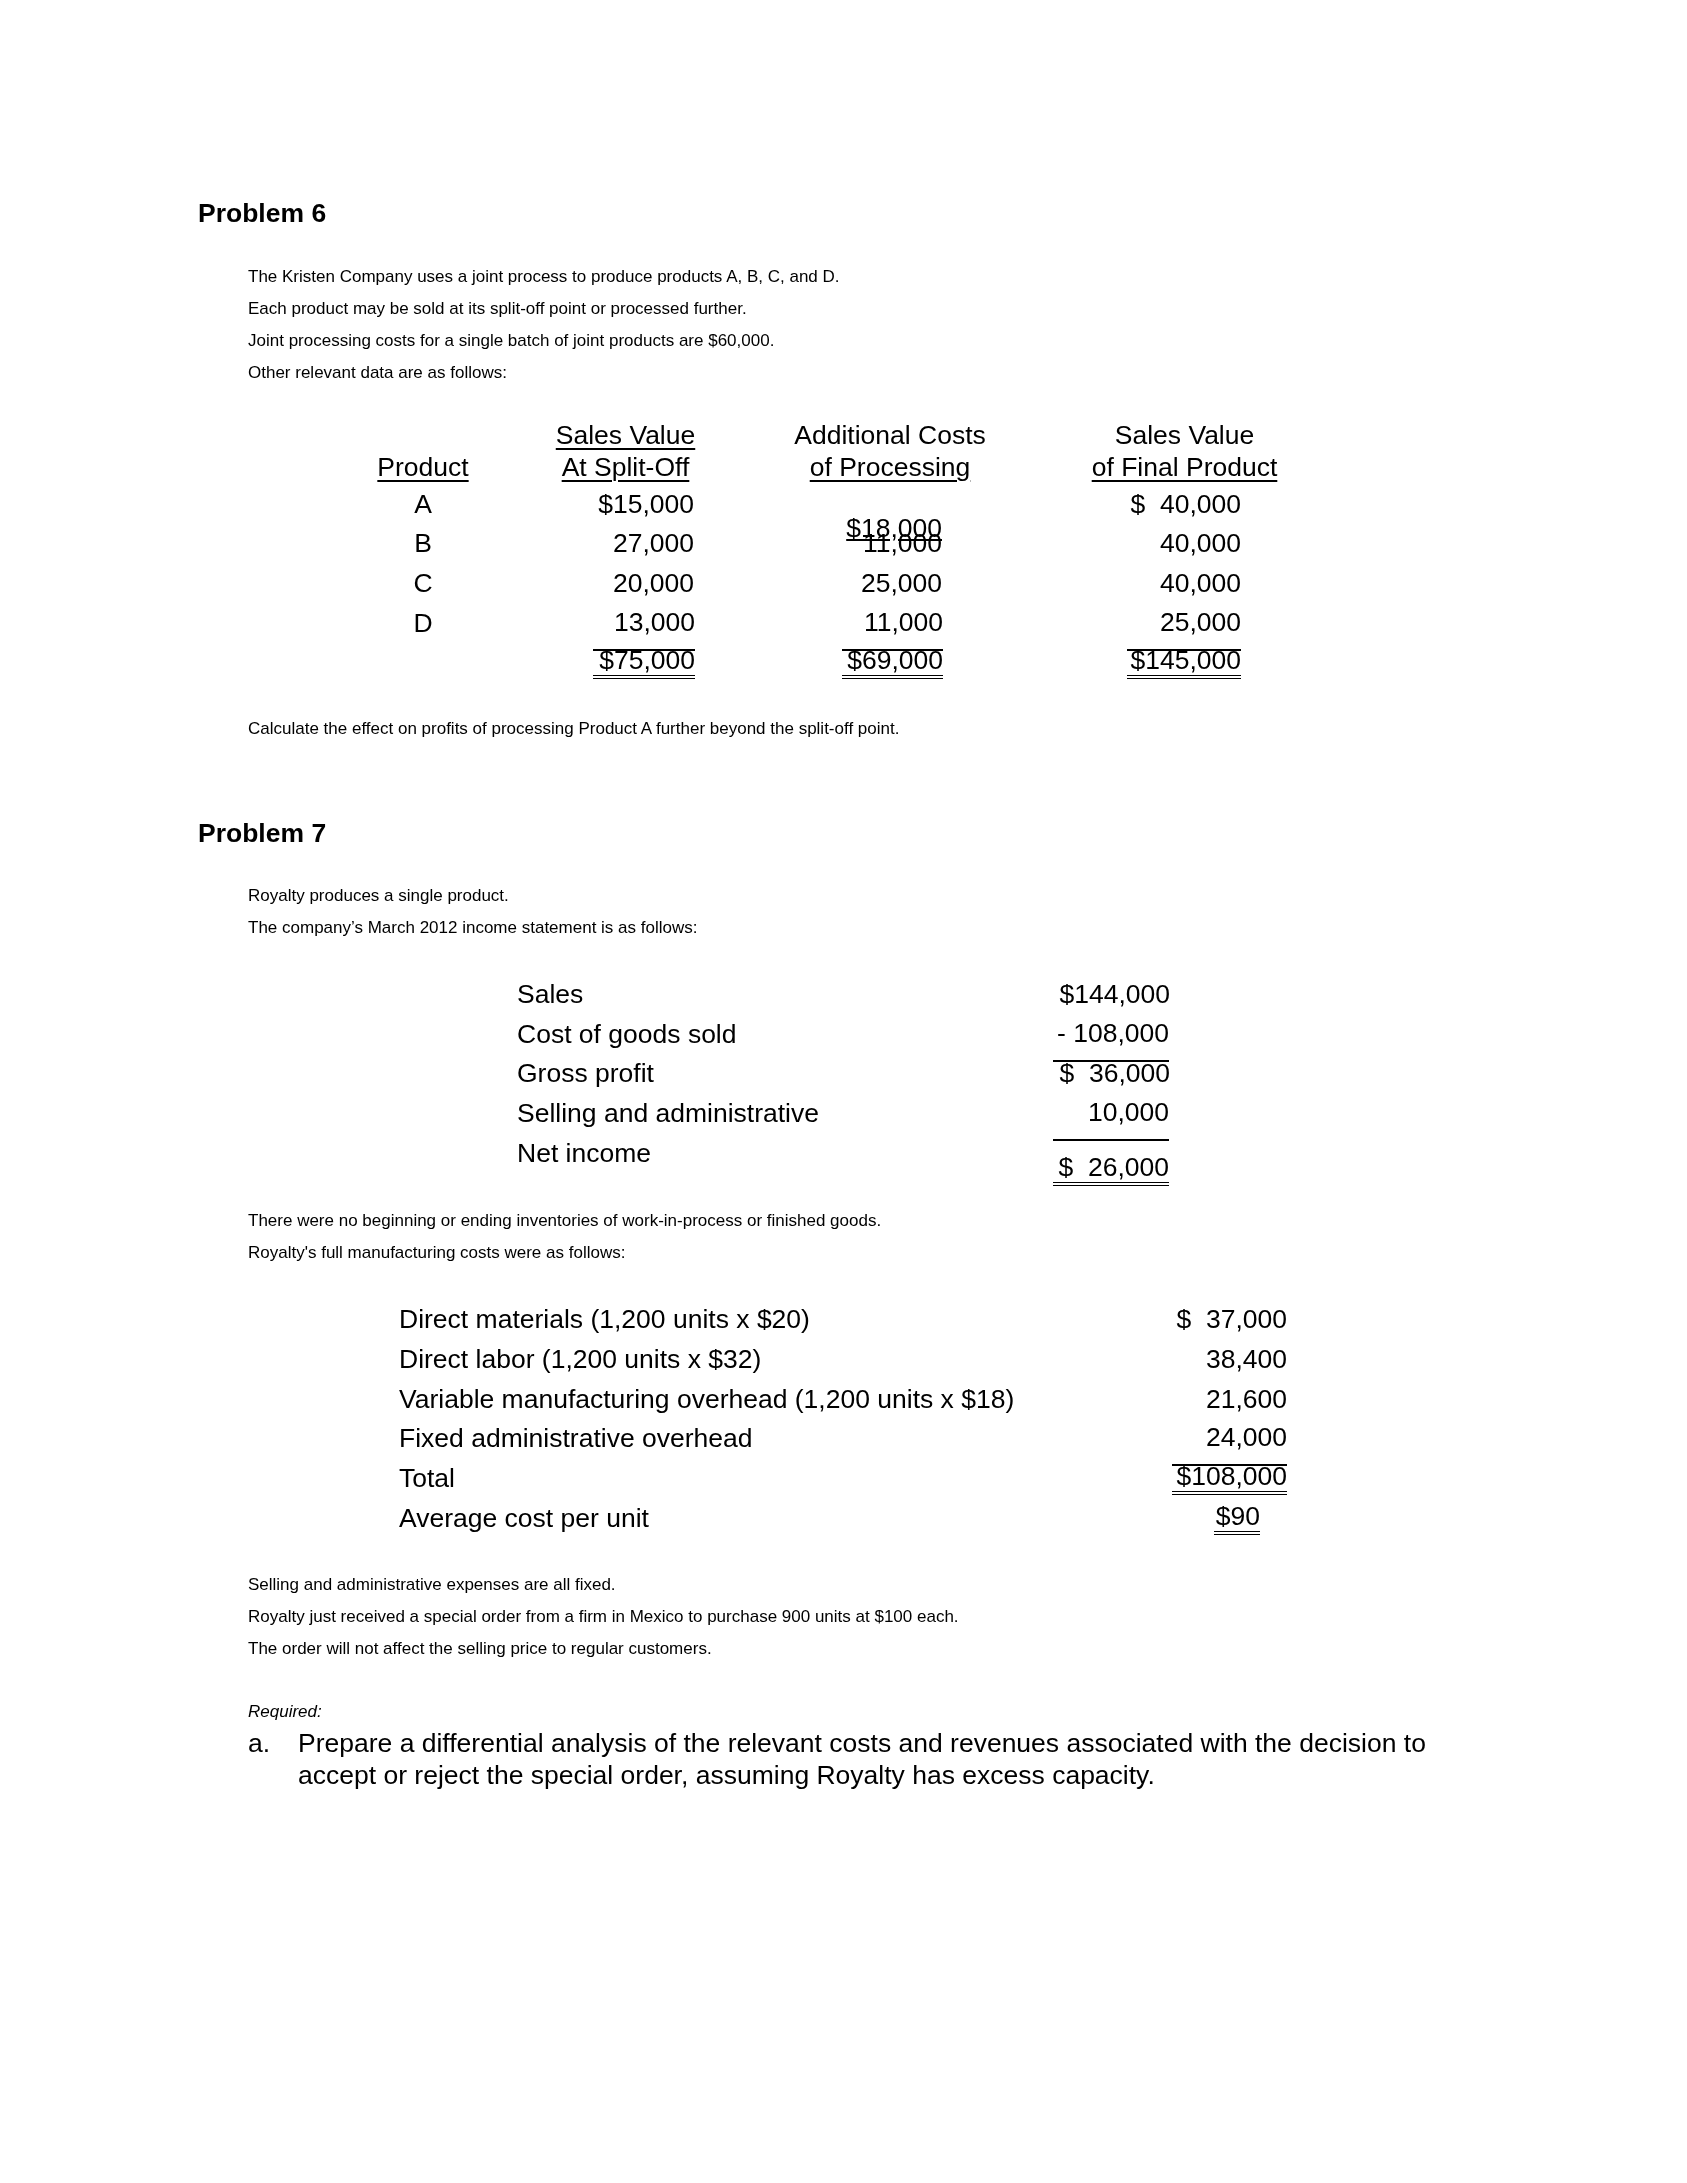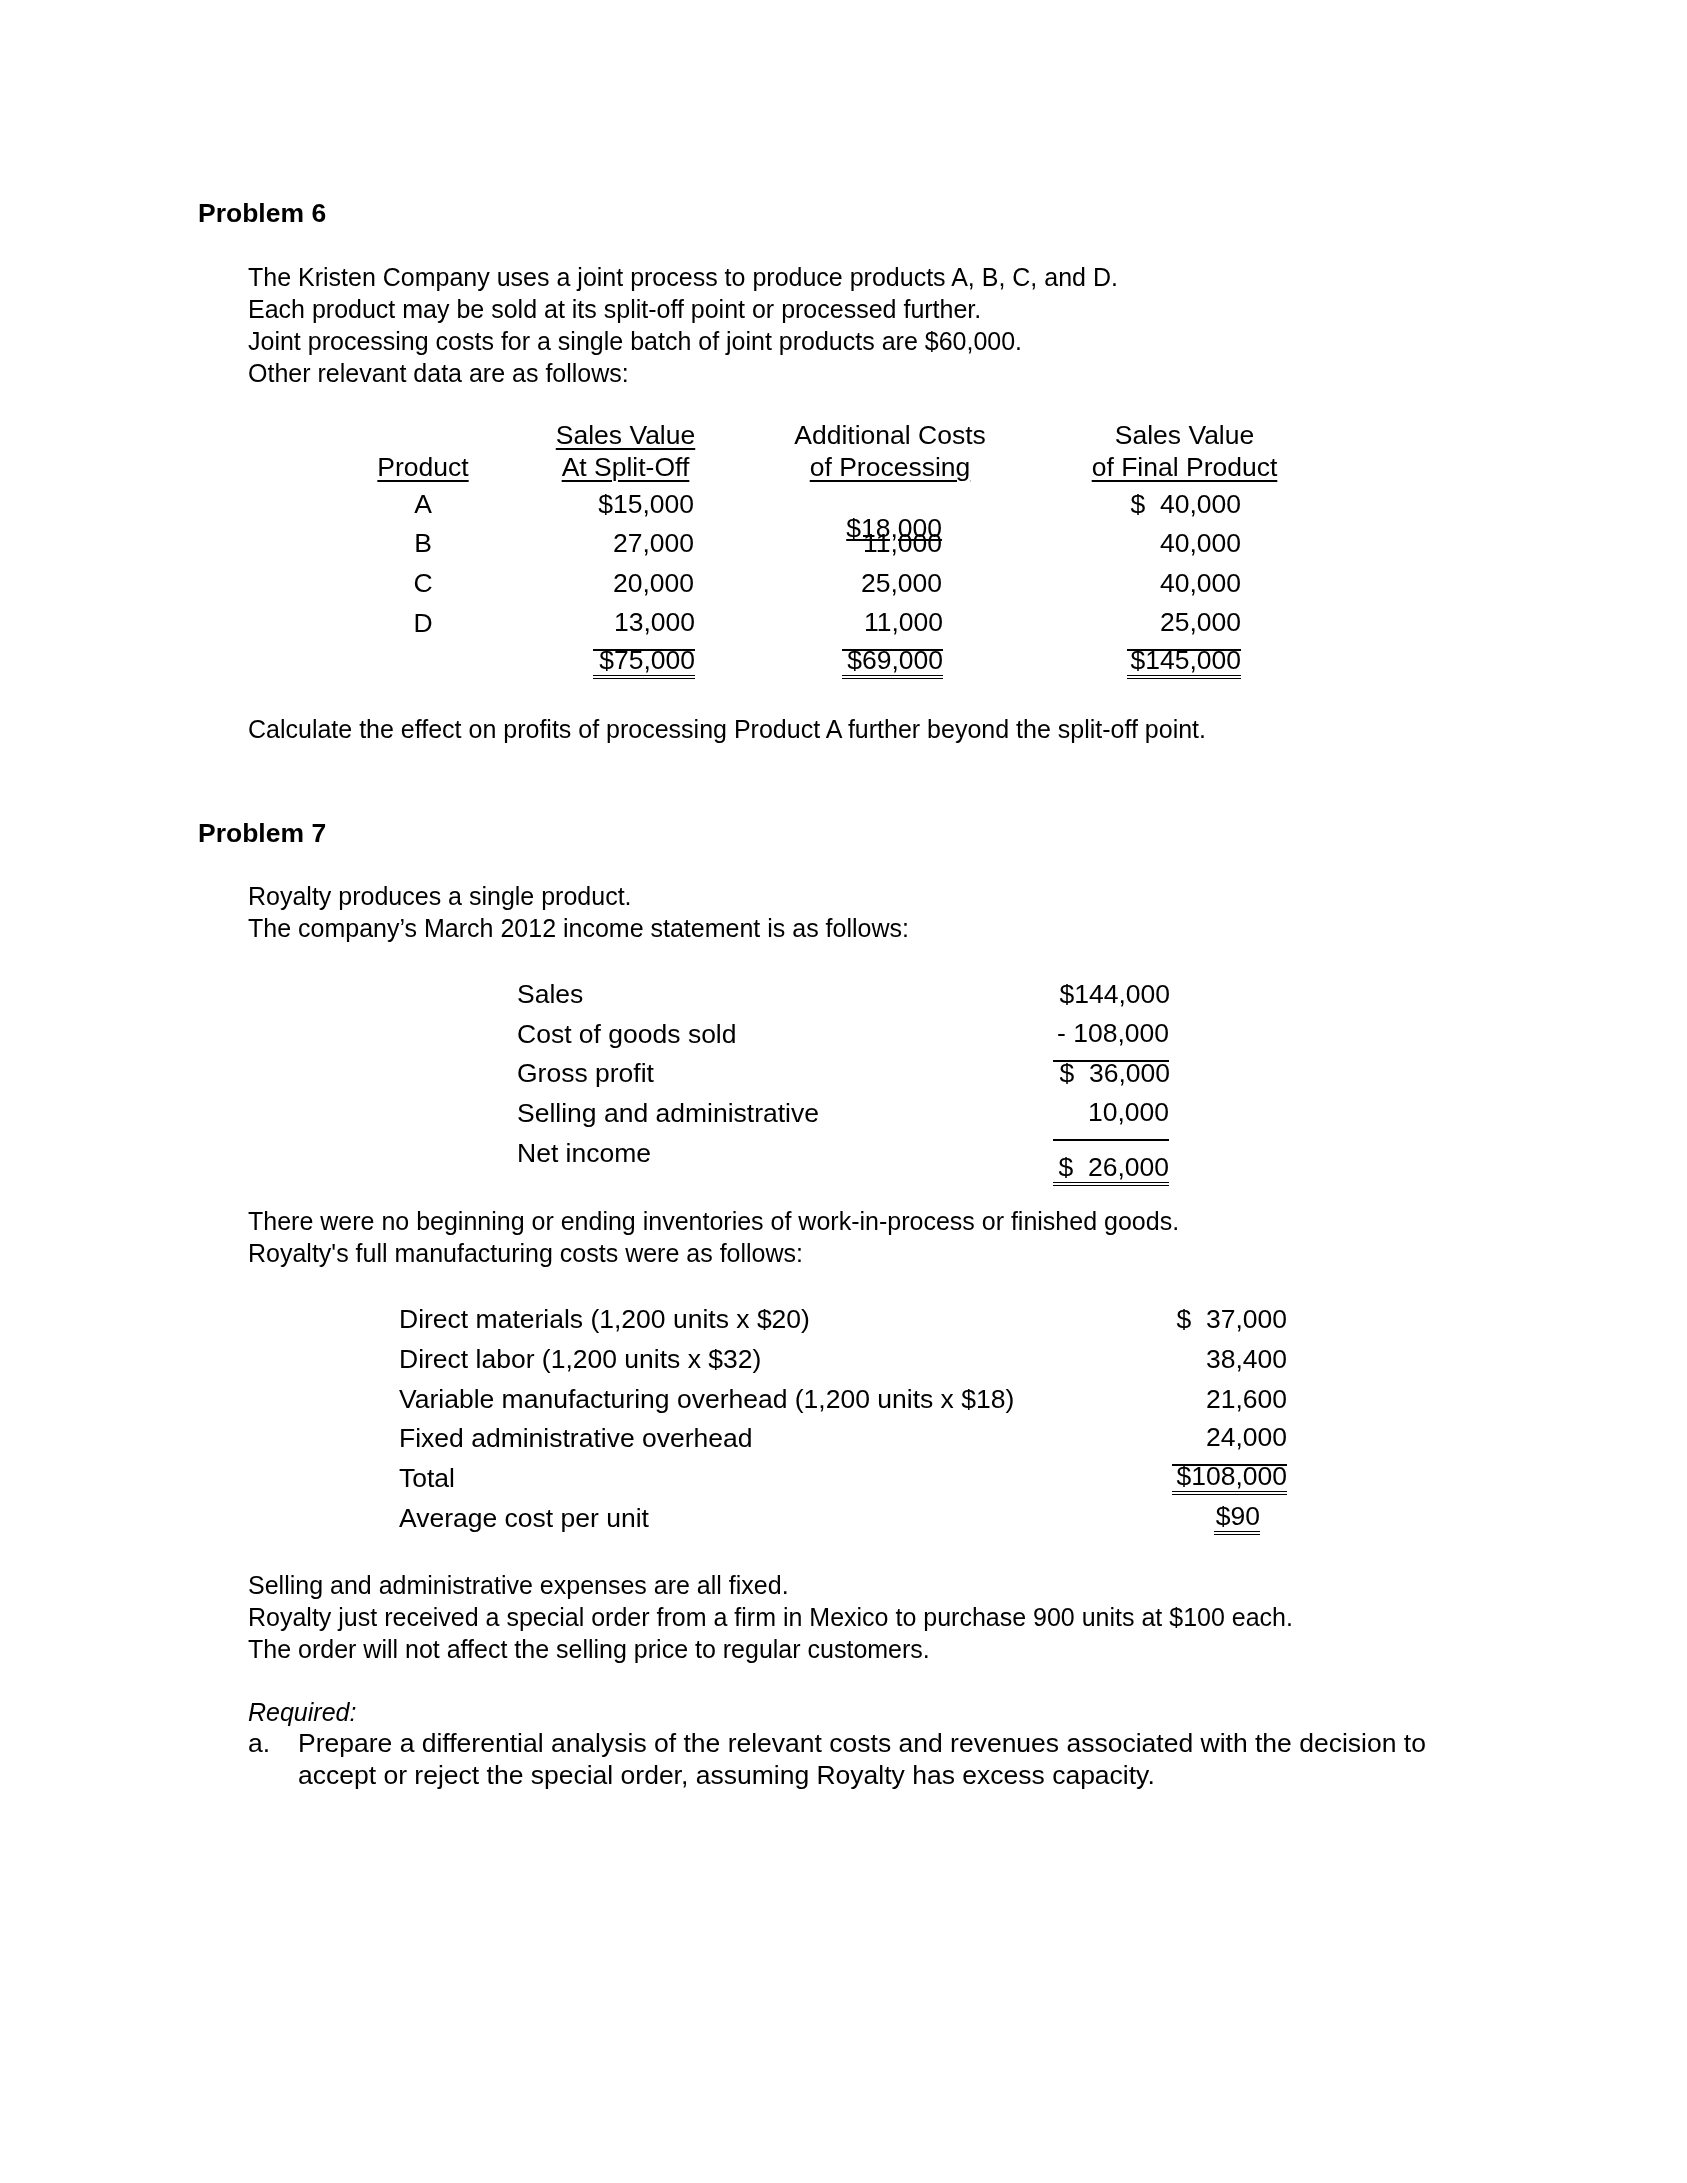--- a/index.html
+++ b/index.html
@@ -2,21 +2,21 @@
 <html style="font-size:10.6px"><head>
   <meta charset="utf-8">
   <style>
     html, body { margin: 0; padding: 0; background: #ffffff; }
     body {
       width: 1687px; height: 2183px; position: relative; overflow: hidden;
       font-family: "Liberation Sans", sans-serif; color: #000000;
     }
     .abs { position: absolute; white-space: nowrap; }
     .heading { font-weight: bold; font-size: 26.5px; line-height: 32px; }
-    .para { font-size: 25px; line-height: 32px; }
+    .para { font-size: 17px; line-height: 32px; }
     .para div { height: 32px; }
     .cell { position: absolute; font-size: 26.5px; line-height: 32px; white-space: pre; }
     .r { text-align: right; }
     .c { text-align: center; }
     .ul { text-decoration: underline; text-decoration-thickness: 2px; text-underline-offset: 4px; }
     .sul { border-bottom: 2.6px solid #000; padding-bottom: 12px; line-height: 30px; }
     .dul { border-bottom: 4.6px double #000; line-height: 29px; }
     .ital { font-style: italic; }
   </style>
 </head>

